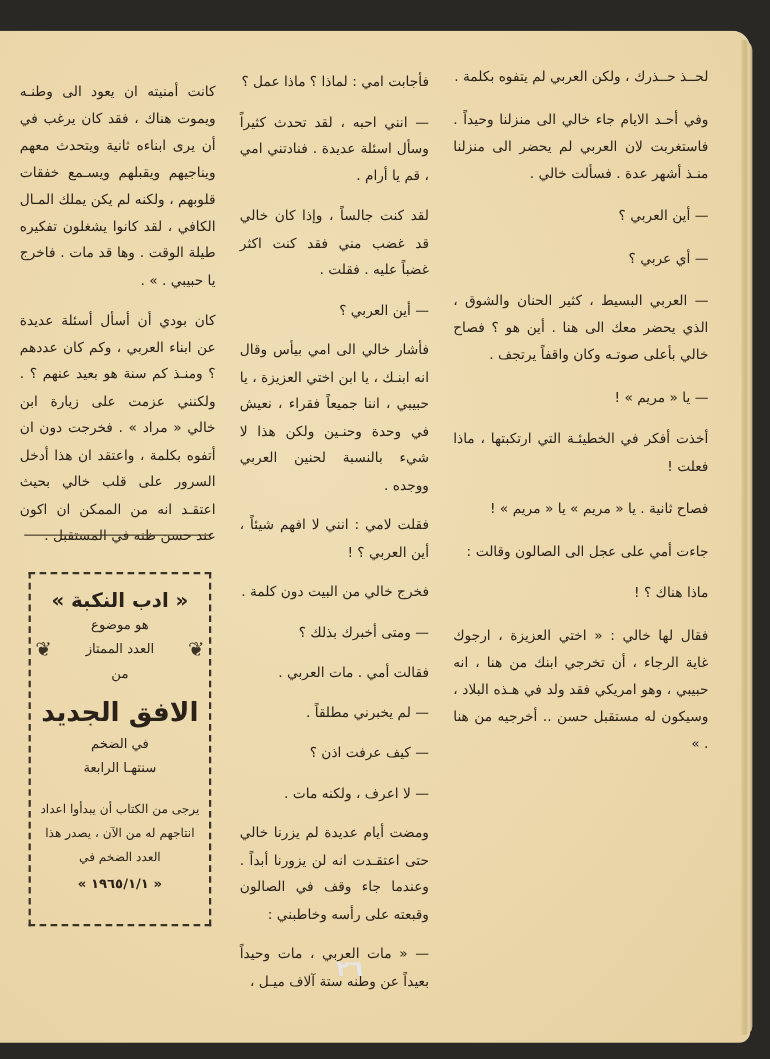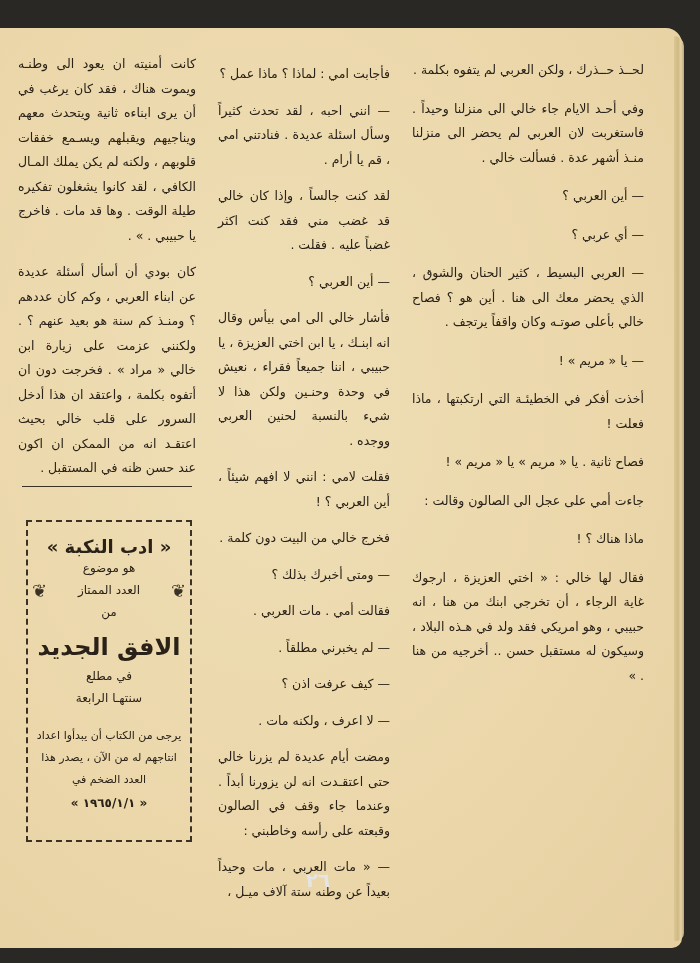--- a/index.html
+++ b/index.html
@@ -22,21 +22,21 @@
     border-top-right-radius:10px; border-bottom-right-radius:8px;
   }
   .col {
     position:absolute; direction:rtl; text-align:justify;
     color:#2a2218; font-size:12.5px; line-height:24.5px;
   }
   .col p { margin:0 0 14px 0; }
   .col p.center { text-align:right; }
   .col-right { left:412px; top:58px; width:232px; }
   .col-mid { left:218px; top:62px; width:172px; }
-  .col-left { left:18px; top:52px; width:178px; }
+  .col-left { left:18px; top:71px; width:178px; }
   .col-left p, .col-mid p { margin-bottom:12px; }
   .divider {
     position:absolute; left:22px; top:486px; width:170px; height:1px; background:#3b3226;
   }
   .ad-box {
     position:absolute; left:26px; top:520px; width:162px; height:318px;
     border:2px dashed #3b3226;
     direction:rtl; text-align:center; color:#2a2218;
   }
   .ad-title { font-size:18px; font-weight:bold; margin-top:14px; }
@@ -98,19 +98,19 @@
 <div class="ad-box">
   <div class="ad-title">« ادب النكبة »</div>
   <div class="ad-line">هو موضوع</div>
   <div class="ad-ornament-row">
     <span class="ornament">❦</span>
     <span class="ad-line">العدد الممتاز</span>
     <span class="ornament">❦</span>
   </div>
   <div class="ad-line">من</div>
   <div class="ad-mag">الافق الجديد</div>
-  <div class="ad-line">في مطلع</div>
+  <div class="ad-line">في الضخم</div>
   <div class="ad-line">سنتهـا الرابعة</div>
   <div class="ad-small" style="padding:4px 6px 0;">يرجى من الكتاب أن يبدأوا اعداد انتاجهم له من الآن ، يصدر هذا العدد الضخم في</div>
   <div class="ad-date">« ١٩٦٥/١/١ »</div>
 </div>
 
 <div class="page-number">٢٦</div>
 
 </body></html>

